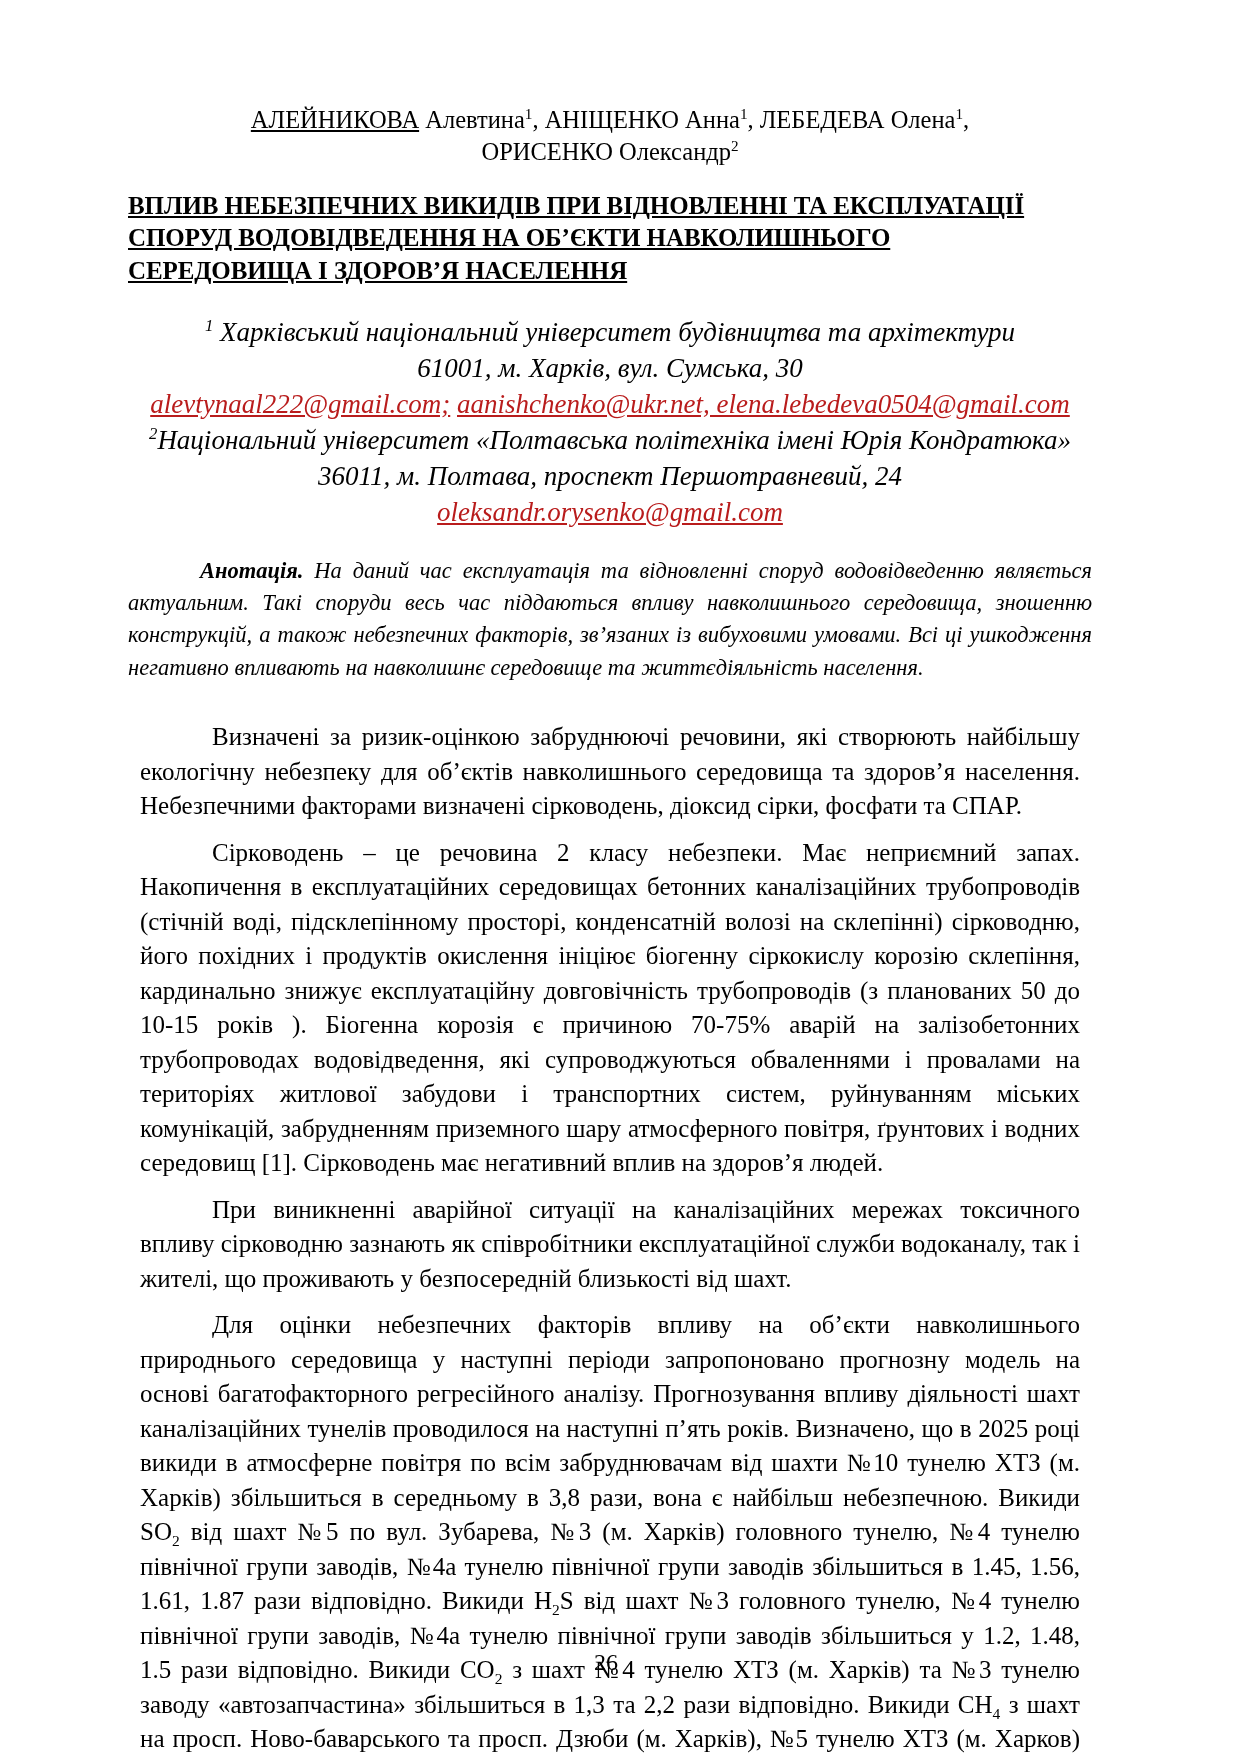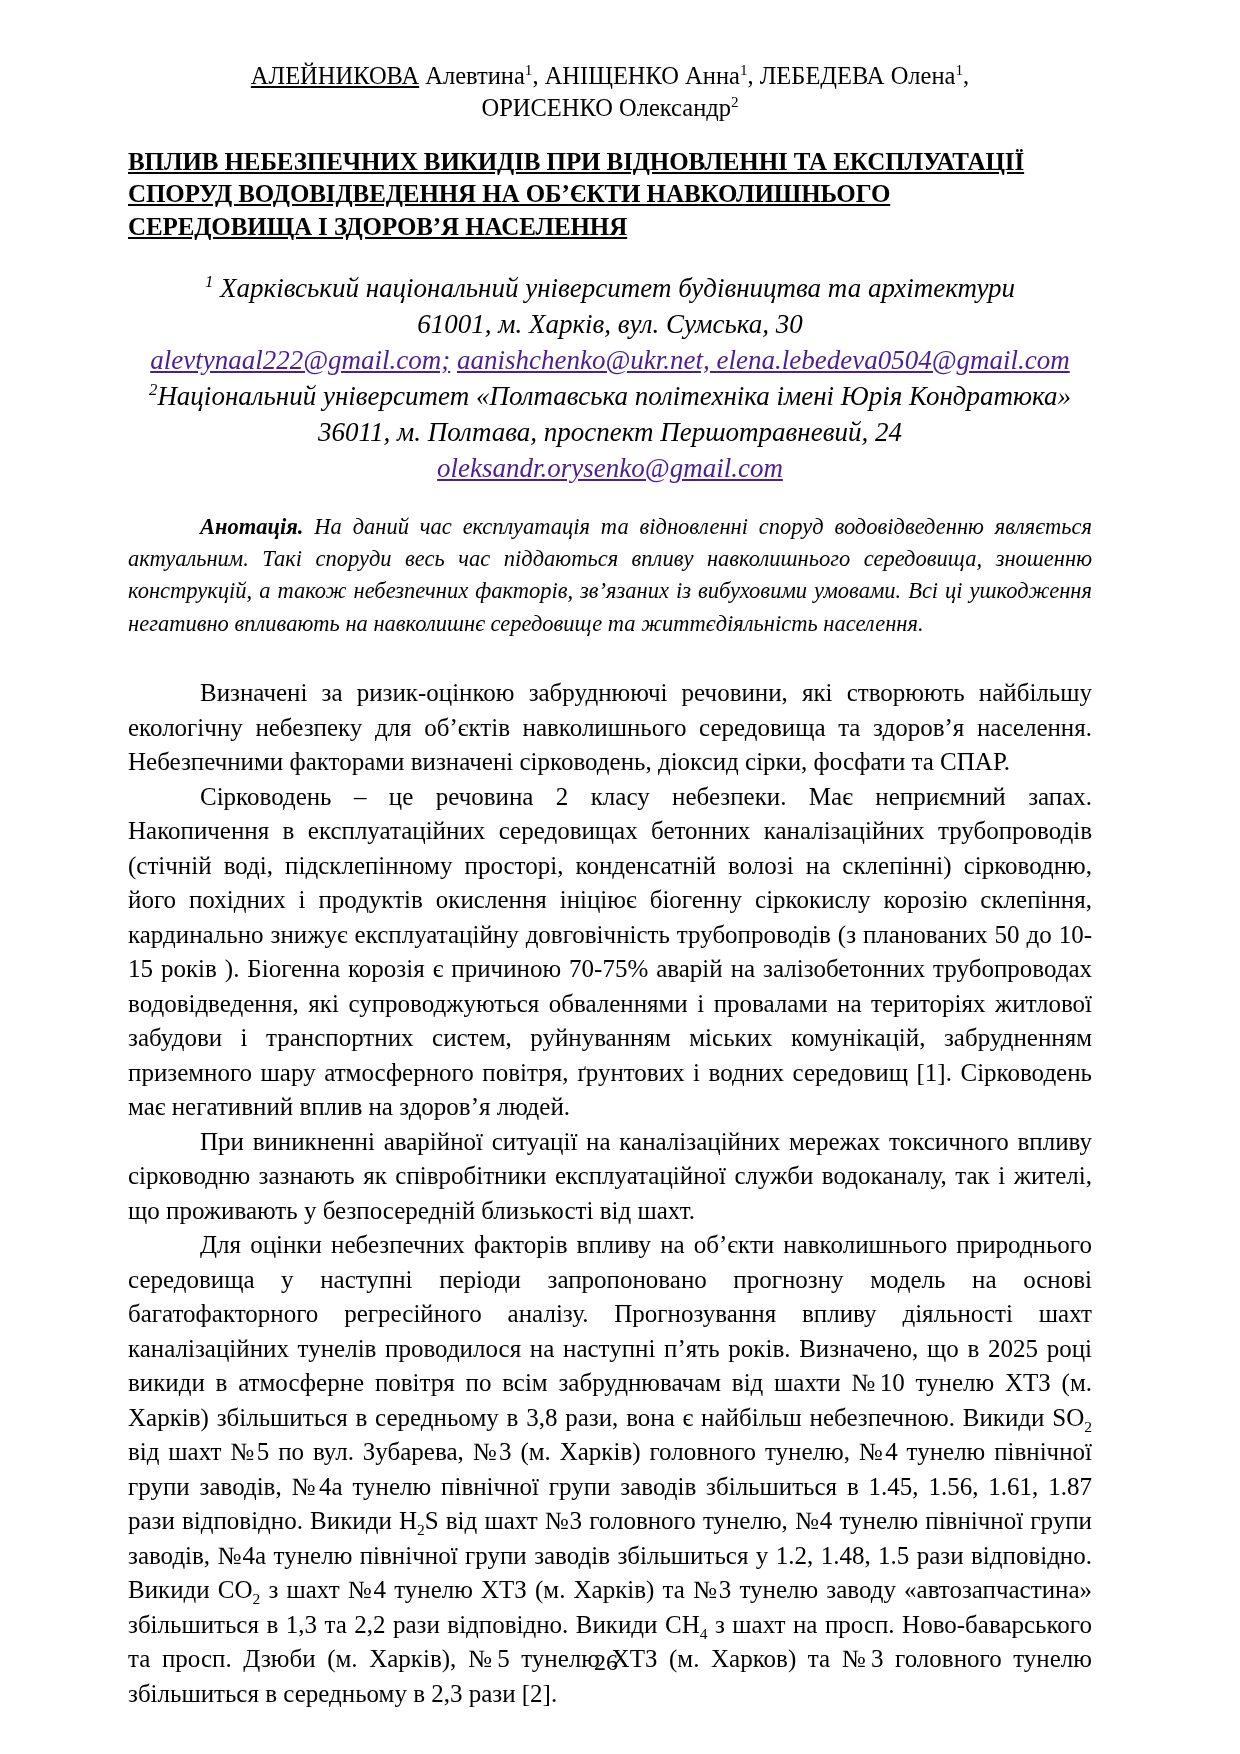--- a/index.html
+++ b/index.html
@@ -12,21 +12,21 @@
     height: 1754px;
     font-family: "Liberation Serif", "DejaVu Serif", serif;
     color: #000000;
     position: relative;
     overflow: hidden;
   }
   .page {
     box-sizing: border-box;
     width: 1220px;
     height: 1754px;
-    padding: 60px 128px 60px 128px;
+    padding: 104px 128px 60px 128px;
     position: relative;
   }
 
   
   .authors {
     text-align: center;
     font-size: 24.5px;
     line-height: 1.30;
     margin: 0 0 6px 0;
   }
@@ -50,21 +50,21 @@
   .affiliations {
     text-align: center;
     font-style: italic;
     font-size: 27px;
     line-height: 1.33;
     margin: 28px 0 0 0;
   }
   .aff-line { display: block; }
   .email-line { display: block; }
   a.email {
-    color: #4c1d95;
+    color: #b91c1c;
     text-decoration: underline;
     font-style: italic;
   }
 
   
   .abstract {
     font-style: italic;
     font-size: 22.5px;
     line-height: 1.44;
     text-align: justify;
@@ -72,21 +72,21 @@
     margin: 24px 0 0 0;
   }
   .abstract b { font-weight: bold; font-style: italic; }
 
   
   .body-text {
     font-size: 25px;
     line-height: 1.38;
     text-align: justify;
     text-indent: 72px;
-    margin: 0;
+    margin: 12px;
   }
   .body-text.first { margin-top: 36px; }
 
   
   .page-number {
     position: absolute;
     left: 0;
     right: 8px;
     bottom: 78px;
     text-align: center;

